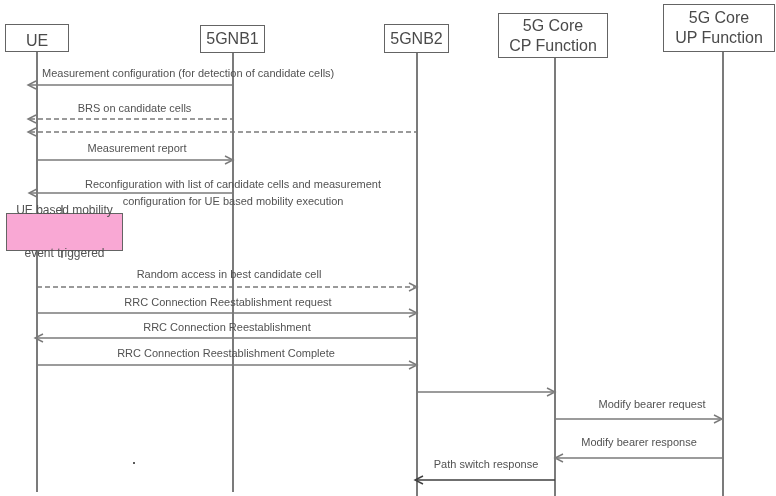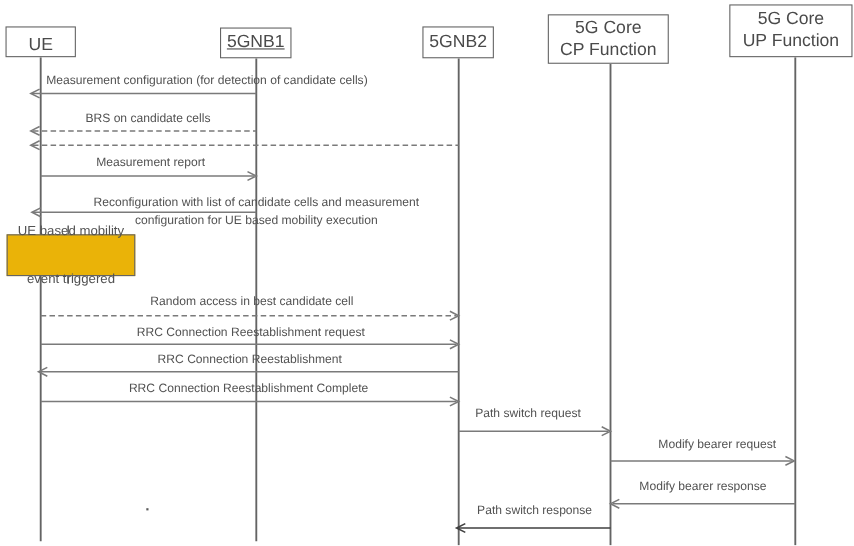--- a/index.html
+++ b/index.html
@@ -15,21 +15,21 @@
   #wires .dash{stroke-dasharray:5,3;}
   #wires .dark{stroke:var(--line-dark,#3f3f3f);}
   .actor-box{
     position:absolute;box-sizing:border-box;background:#fff;
     border:1.6px solid var(--line,#646464);
     display:flex;flex-direction:column;align-items:center;justify-content:center;
     color:var(--actor-text,#4a4a4a);font-size:16px;line-height:20px;text-align:center;
     white-space:nowrap;
   }
   .note-box{
-    position:absolute;box-sizing:border-box;background:#eab308;
+    position:absolute;box-sizing:border-box;background:#f9a8d4;
     border:1.6px solid var(--line,#646464);
     display:flex;flex-direction:column;align-items:center;justify-content:center;
     color:var(--text,#525252);font-size:12px;line-height:15px;text-align:center;gap:28px;
   }
   .msg-label{
     position:absolute;color:var(--text,#525252);font-size:11px;line-height:14px;
     white-space:nowrap;
   }
   .centered{transform:translateX(-50%);}
   .stray-dot{position:absolute;width:2px;height:2px;background:#5a5a5a;}
@@ -110,21 +110,21 @@
 
     <g>
       <line class="ar dark" x1="417" y1="480" x2="555" y2="480"></line>
       <polyline class="ah dark" points="423,476 415,480 423,484"></polyline>
     </g>
   </svg>
 
   <div class="actor-box" style="left:5px;top:24px;width:64px;height:28px;justify-content:flex-end;">
     <span>UE</span>
   </div>
-  <div class="actor-box" style="left:200px;top:25px;width:65px;height:28px;text-decoration:underline;">
+  <div class="actor-box" style="left:200px;top:25px;width:65px;height:28px;">
     <span>5GNB1</span>
   </div>
   <div class="actor-box" style="left:384px;top:24px;width:65px;height:29px;">
     <span>5GNB2</span>
   </div>
   <div class="actor-box" style="left:498px;top:13px;width:110px;height:45px;">
     <span>5G Core</span>
     <span>CP Function</span>
   </div>
   <div class="actor-box" style="left:663px;top:4px;width:112px;height:48px;">
@@ -139,20 +139,19 @@
 
   <div class="msg-label" style="left:42px;top:66px;">Measurement configuration (for detection of candidate cells)</div>
   <div class="msg-label centered" style="left:120px;top:101px;padding-left:29px;">BRS on candidate cells</div>
   <div class="msg-label centered" style="left:137px;top:141px;">Measurement report</div>
   <div class="msg-label centered" style="left:233px;top:177px;">Reconfiguration with list of candidate cells and measurement</div>
   <div class="msg-label centered" style="left:233px;top:194px;">configuration for UE based mobility execution</div>
   <div class="msg-label centered" style="left:229px;top:267px;">Random access in best candidate cell</div>
   <div class="msg-label centered" style="left:228px;top:295px;">RRC Connection Reestablishment request</div>
   <div class="msg-label centered" style="left:227px;top:320px;">RRC Connection Reestablishment</div>
   <div class="msg-label centered" style="left:226px;top:346px;">RRC Connection Reestablishment Complete</div>
-  <div class="msg-label centered" style="left:480px;top:369px;">Path switch request</div>
   <div class="msg-label centered" style="left:638px;top:397px;padding-left:28px;">Modify bearer request</div>
   <div class="msg-label centered" style="left:486px;top:457px;">Path switch response</div>
   <div class="msg-label centered" style="left:639px;top:435px;">Modify bearer response</div>
 
   <div class="stray-dot" style="left:133px;top:462px;"></div>
 
 </div>
 
 </body></html>

